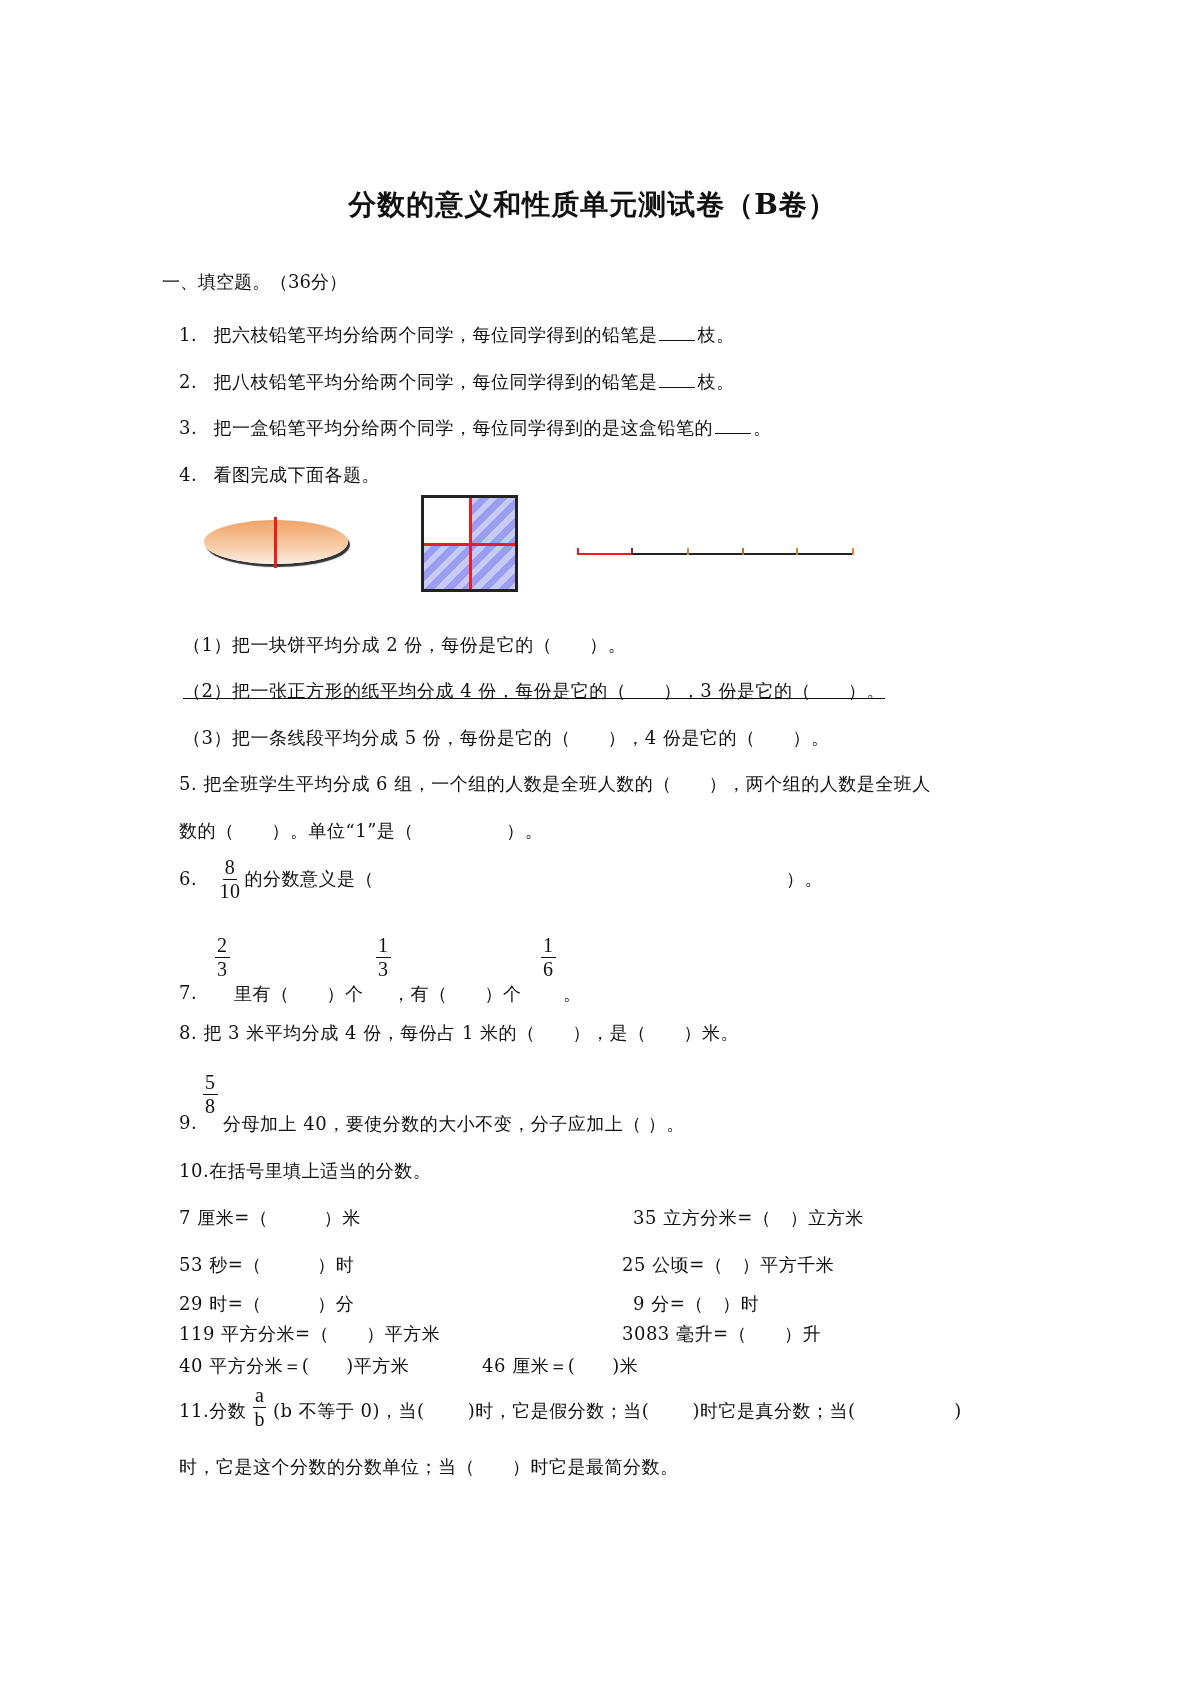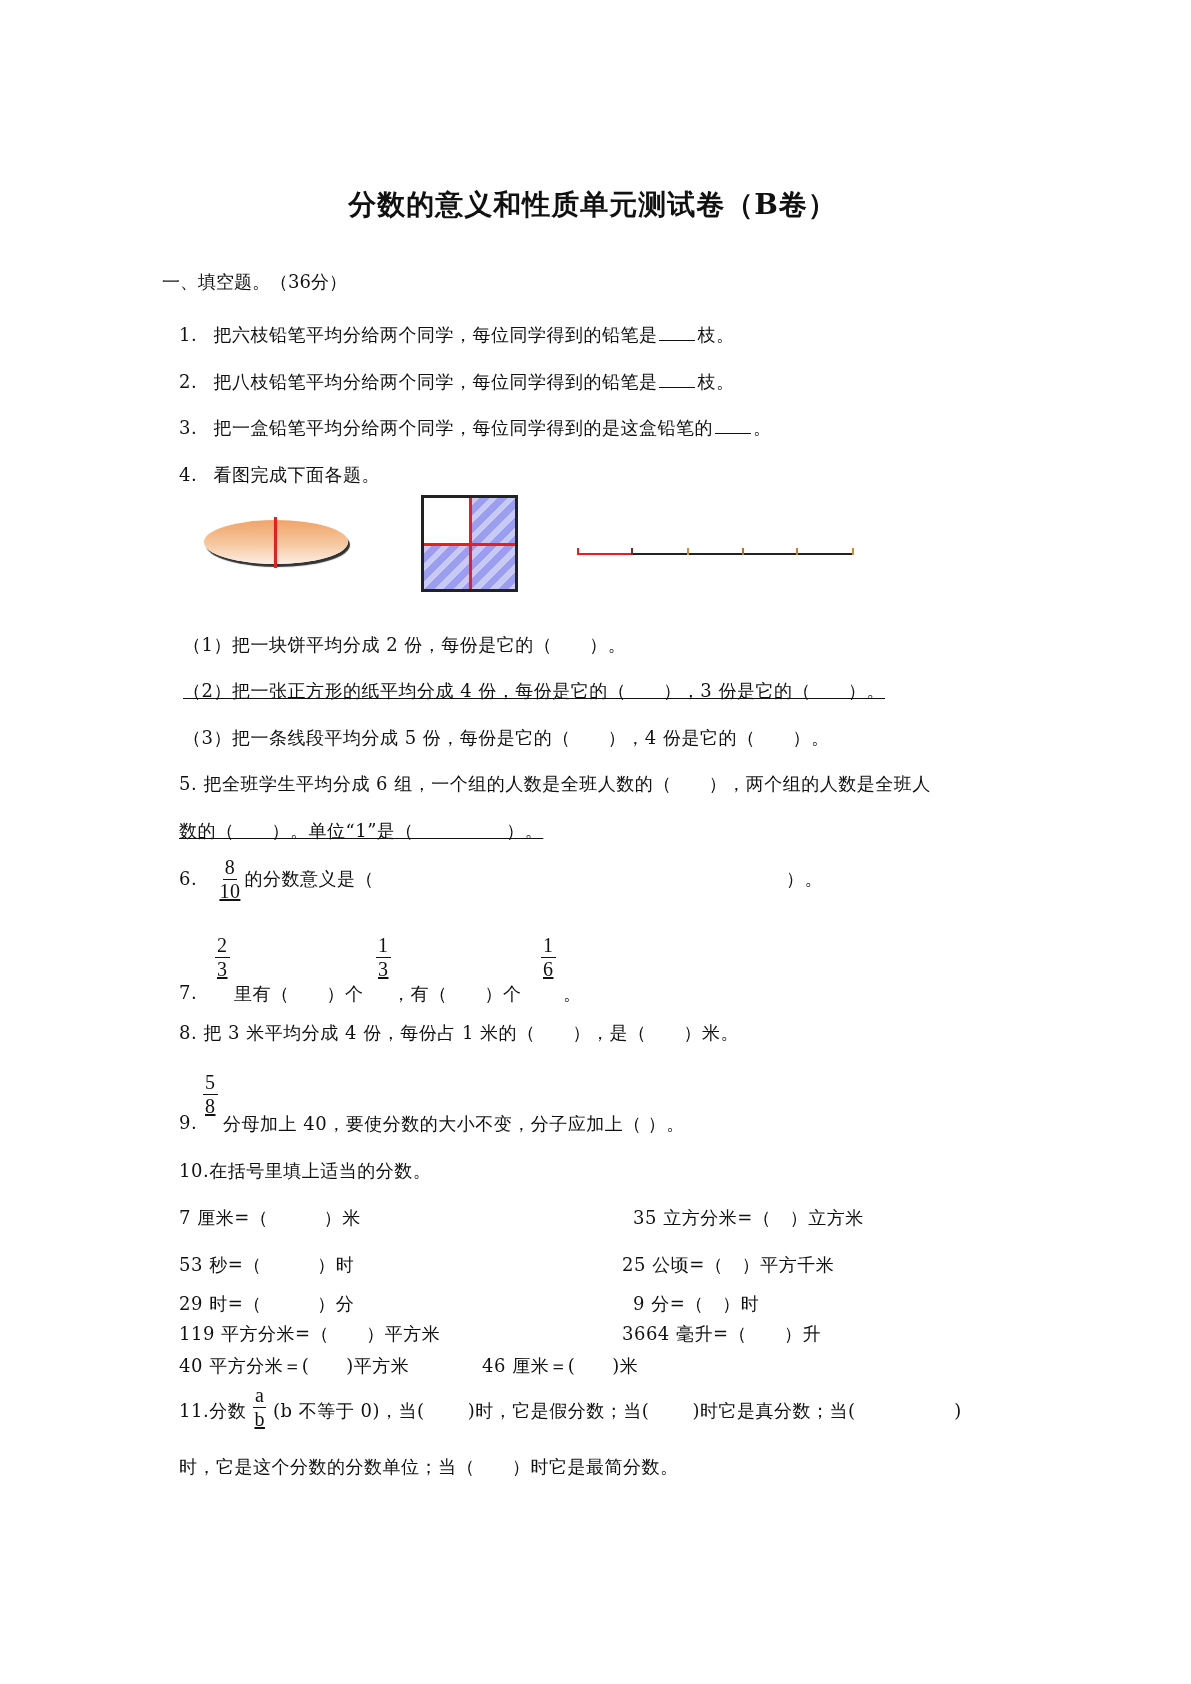--- a/index.html
+++ b/index.html
@@ -5,21 +5,21 @@
   html, body { margin:0; padding:0; background:#ffffff; }
   body { width:1191px; height:1684px; position:relative; overflow:hidden;
          font-family:"DejaVu Serif","Liberation Serif",serif; color:#111; }
   .abs { position:absolute; white-space:nowrap; }
   .title { left:0; width:1185px; top:186px; text-align:center; font-size:28px; font-weight:bold; letter-spacing:1px; }
   .sec { left:162px; top:270px; font-size:18px; font-weight:normal; }
   .line { left:179px; font-size:18px; letter-spacing:0.5px;margin-top:14px; }
   .frac { display:inline-flex; flex-direction:column; align-items:center; vertical-align:middle;
           font-family:"Liberation Serif",serif; font-size:20px; line-height:1.05; margin:0 4px; }
   .frac .num { border-bottom:1px solid #111; padding:0 2px 1px; }
-  .frac .den { padding-top:1px;text-decoration:underline; }
+  .frac .den { padding-top:1px; }
   .blank-u { display:inline-block; width:36px; border-bottom:1px solid #111; height:14px; margin:0 2px; }
   .gap { display:inline-block; }
   
   .ellipse { left:204px; top:520px; width:144px; height:44px; border-radius:50%;
              background:linear-gradient(180deg,#f0a468 0%,#f6c8a0 55%,#fbeee3 100%);
              box-shadow:2px 3px 1px #333; }
   .ellipse-cut { left:274px; top:517px; width:3px; height:51px; background:#ee1c1c; }
   .square { left:421px; top:495px; width:97px; height:97px; border:3px solid #222; box-sizing:border-box;
             background:repeating-linear-gradient(135deg,#9a9df0 0 7px,#c8caf6 7px 13px); }
   .sq-white { left:424px; top:498px; width:46px; height:45px; background:#fff; }
@@ -70,21 +70,21 @@
 <div class="abs tick" style="left:687px;background:#d58a3a;"></div>
 <div class="abs tick" style="left:742px;background:#b07040;"></div>
 <div class="abs tick" style="left:796px;background:#c08040;"></div>
 <div class="abs tick" style="left:852px;background:#d58a3a;"></div>
 
 <div class="abs line" style="top:619px;left:183px;">（1）把一块饼平均分成 2 份，每份是它的（　　）。</div>
 <div class="abs line" style="top:665px;left:183px;text-decoration:underline;">（2）把一张正方形的纸平均分成 4 份，每份是它的（　　），3 份是它的（　　）。</div>
 <div class="abs line" style="top:712px;left:183px;">（3）把一条线段平均分成 5 份，每份是它的（　　），4 份是它的（　　）。</div>
 
 <div class="abs line" style="top:758px;">5.  把全班学生平均分成 6 组，一个组的人数是全班人数的（　　），两个组的人数是全班人</div>
-<div class="abs line" style="top:805px;text-decoration:underline;">数的（　　）。单位“1”是（　　　　　）。</div>
+<div class="abs line" style="top:805px;">数的（　　）。单位“1”是（　　　　　）。</div>
 
 <div class="abs line" style="top:843px;">
   <span>6.</span>
   <span class="frac" style="margin-left:16px">
     <span class="num">8</span>
     <span class="den">10</span>
   </span><span>的分数意义是（</span><span class="gap" style="width:412px"></span><span>）。</span>
 </div>
 
 <div class="abs line" style="top:921px;height:70px;">
@@ -118,21 +118,21 @@
 </div>
 
 <div class="abs line" style="top:1145px;">10.在括号里填上适当的分数。</div>
 <div class="abs line" style="top:1192px;">7 厘米=（　　　）米</div>
 <div class="abs line" style="top:1192px;left:633px;">35 立方分米=（　）立方米</div>
 <div class="abs line" style="top:1239px;">53 秒=（　　　）时</div>
 <div class="abs line" style="top:1239px;left:622px;">25 公顷=（　）平方千米</div>
 <div class="abs line" style="top:1278px;">29 时=（　　　）分</div>
 <div class="abs line" style="top:1278px;left:633px;">9 分=（　）时</div>
 <div class="abs line" style="top:1308px;">119 平方分米=（　　）平方米</div>
-<div class="abs line" style="top:1308px;left:622px;">3664 毫升=（　　）升</div>
+<div class="abs line" style="top:1308px;left:622px;">3083 毫升=（　　）升</div>
 <div class="abs line" style="top:1340px;">40 平方分米＝(　　)平方米</div>
 <div class="abs line" style="top:1340px;left:482px;">46 厘米＝(　　)米</div>
 
 <div class="abs line" style="top:1375px;height:60px;">
   <span style="position:absolute;left:0;top:10px">11.分数</span>
   <span class="frac" style="position:absolute;left:70px;top:-4px">
     <span class="num">a</span>
     <span class="den">b</span>
   </span>
   <span style="position:absolute;left:94px;top:10px"> (b 不等于 0)，当(　　 )时，它是假分数；当(　　 )时它是真分数；当(　　　　　 )</span>

